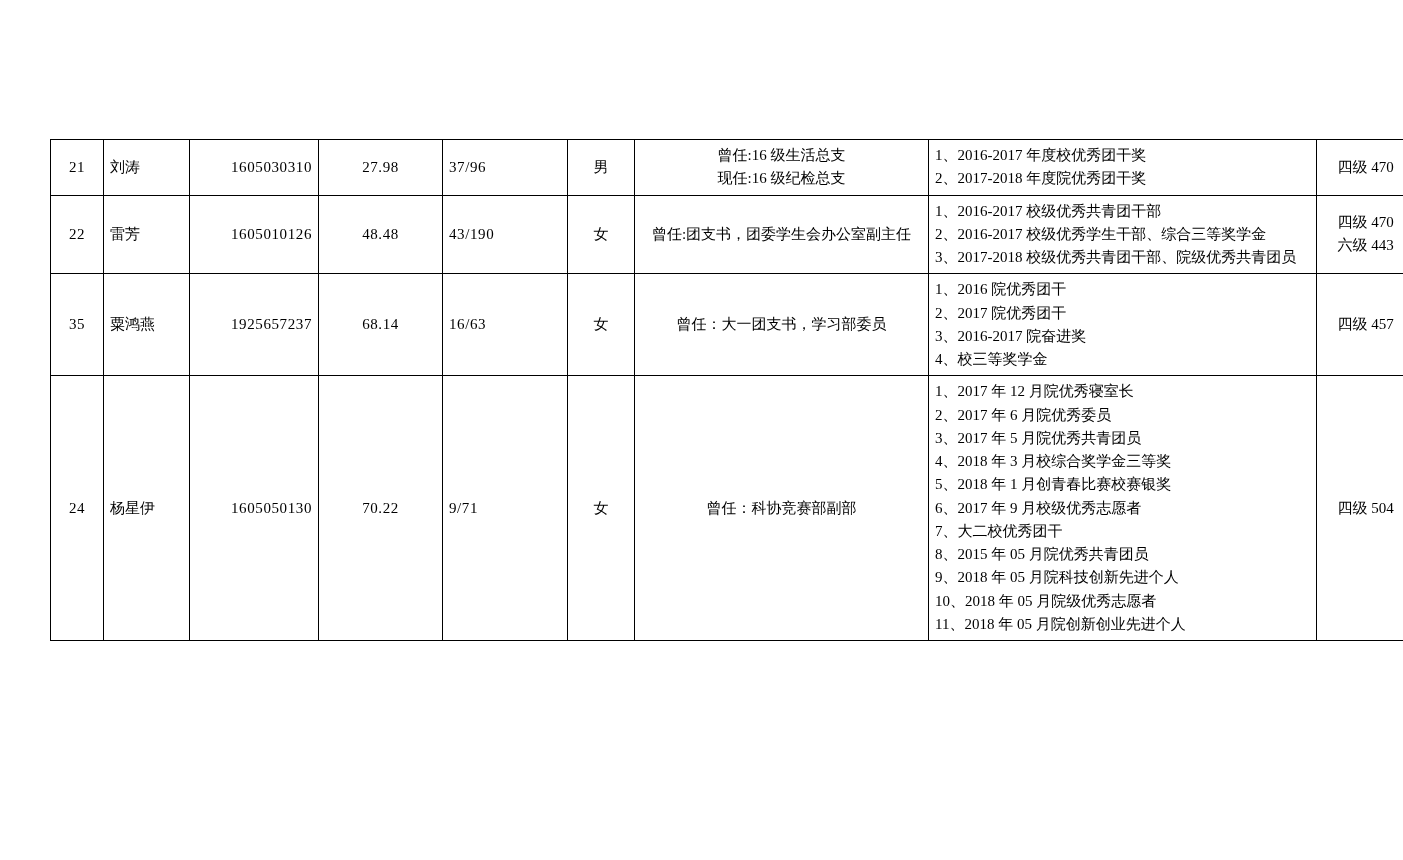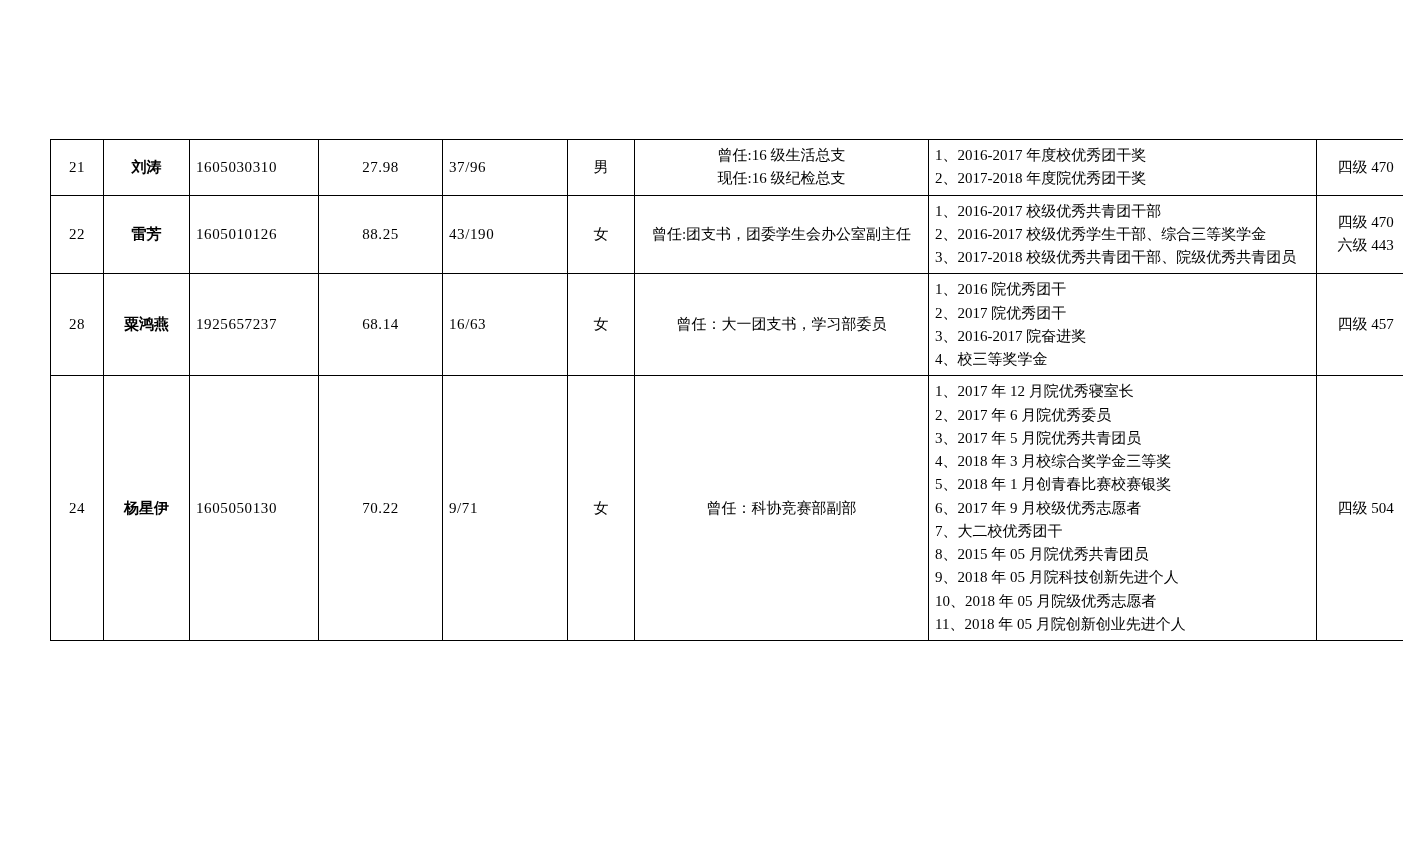--- a/index.html
+++ b/index.html
@@ -33,22 +33,22 @@
   }
   table.doc-table td {
     border: 1px solid #000000;
     padding: 4px 6px;
     vertical-align: middle;
     font-size: 15px;
     line-height: 1.55;
     font-family: "Liberation Serif", serif;
   }
   .c-idx      { width: 40px;  text-align: center; }
-  .c-name     { width: 73px;  text-align: center; font-weight: bold; }
-  .c-id       { width: 116px; text-align: left; }
+  .c-name     { width: 73px;  text-align: left; }
+  .c-id       { width: 116px; text-align: right; }
   .c-score    { width: 111px; text-align: center; }
   .c-rank     { width: 112px; text-align: left; }
   .c-gender   { width: 54px;  text-align: center; }
   .c-duty     { width: 281px; text-align: center; }
   .c-awards   { width: 375px; text-align: left; }
   .c-cet      { width: 85px;  text-align: center; }
 
   .multiline { white-space: pre-line; }
   .num { font-family: "Liberation Serif", serif; letter-spacing: 0.6px; }
   .awards-list { white-space: pre-line; line-height: 1.62; }
@@ -72,33 +72,33 @@
 现任:16 级纪检总支</td>
           <td class="c-awards awards-list">1、2016-2017 年度校优秀团干奖
 2、2017-2018 年度院优秀团干奖</td>
           <td class="c-cet cet">四级 470</td>
 
         </tr>
         <tr>
           <td class="c-idx num">22</td>
           <td class="c-name">雷芳</td>
           <td class="c-id num">1605010126</td>
-          <td class="c-score num">88.25</td>
+          <td class="c-score num">48.48</td>
           <td class="c-rank num">43/190</td>
           <td class="c-gender">女</td>
           <td class="c-duty multiline">曾任:团支书，团委学生会办公室副主任</td>
           <td class="c-awards awards-list">1、2016-2017  校级优秀共青团干部
 2、2016-2017  校级优秀学生干部、综合三等奖学金
 3、2017-2018  校级优秀共青团干部、院级优秀共青团员</td>
           <td class="c-cet cet">四级 470
 六级 443</td>
 
         </tr>
         <tr>
-          <td class="c-idx num">28</td>
+          <td class="c-idx num">35</td>
           <td class="c-name">粟鸿燕</td>
           <td class="c-id num">1925657237</td>
           <td class="c-score num">68.14</td>
           <td class="c-rank num">16/63</td>
           <td class="c-gender">女</td>
           <td class="c-duty multiline">曾任：大一团支书，学习部委员</td>
           <td class="c-awards awards-list">1、2016 院优秀团干
 2、2017 院优秀团干
 3、2016-2017 院奋进奖
 4、校三等奖学金</td>

